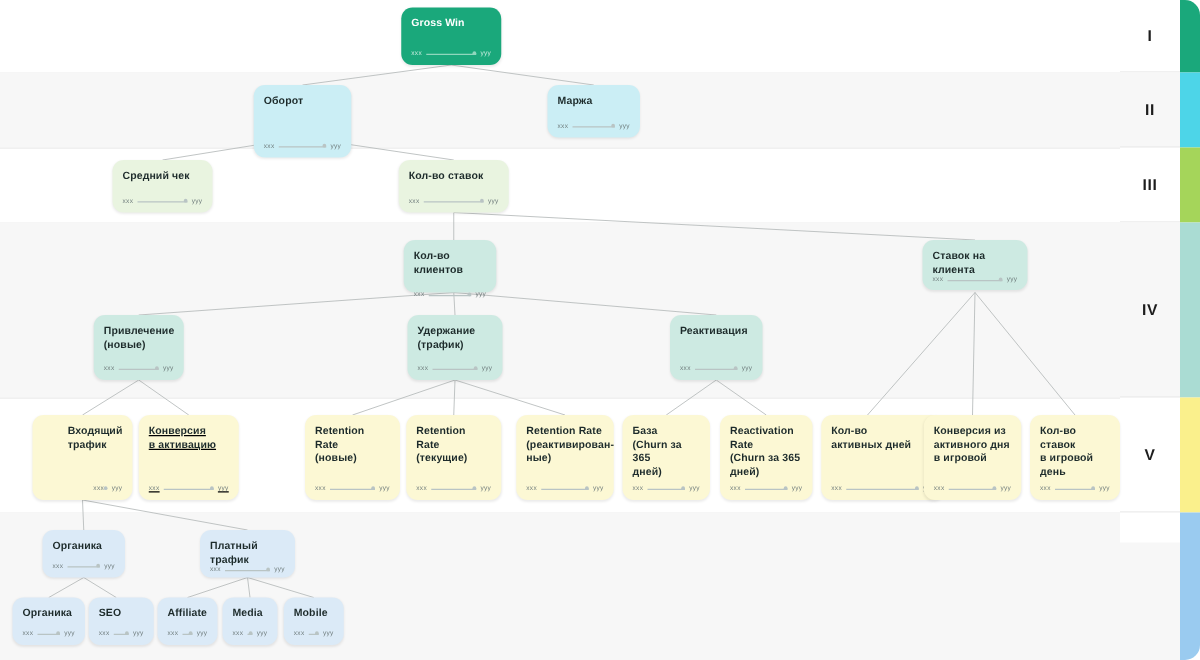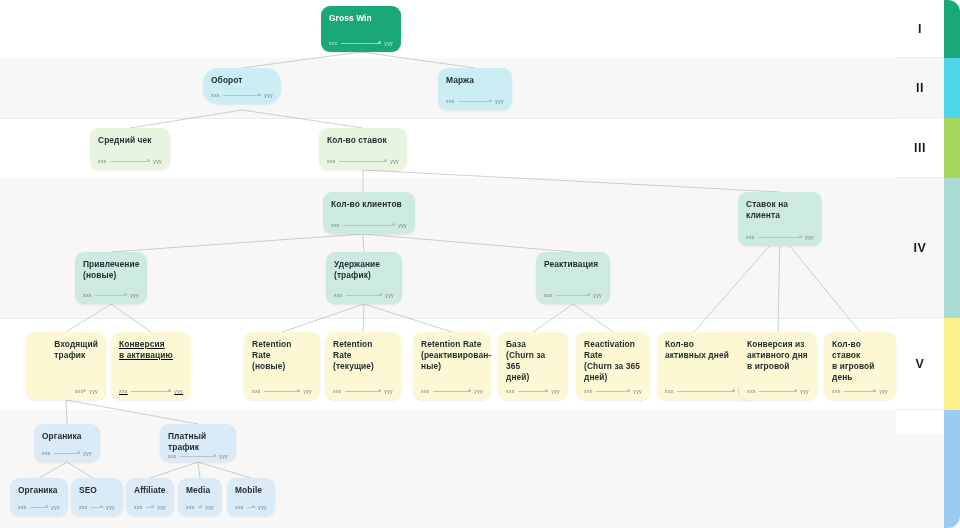--- a/index.html
+++ b/index.html
@@ -126,21 +126,21 @@
 
   <div id="nodes">
       <div class="node c-green dark" style="left: 321px; top: 6px; width: 80px; height: 46px;">
         <div class="title">Gross Win</div>
         <div class="meter">
           <span class="lo">xxx</span>
           <span class="track"></span>
           <span class="hi">yyy</span>
         </div>
       </div>
-      <div class="node c-cyan" style="left: 203px; top: 68px; width: 78px; height: 36px; border-radius: 15px;">
+      <div class="node c-cyan" style="left: 203px; top: 68px; width: 78px; height: 58px;">
         <div class="title">Оборот</div>
         <div class="meter">
           <span class="lo">xxx</span>
           <span class="track"></span>
           <span class="hi">yyy</span>
         </div>
       </div>
       <div class="node c-cyan" style="left: 438px; top: 68px; width: 74px; height: 42px;">
         <div class="title">Маржа</div>
         <div class="meter">
@@ -158,29 +158,29 @@
         </div>
       </div>
       <div class="node c-lgreen" style="left: 319px; top: 128px; width: 88px; height: 42px;">
         <div class="title">Кол-во ставок</div>
         <div class="meter">
           <span class="lo">xxx</span>
           <span class="track"></span>
           <span class="hi">yyy</span>
         </div>
       </div>
-      <div class="node c-mint" style="left: 323px; top: 192px; width: 92px; height: 42px; gap: 12px;">
+      <div class="node c-mint" style="left: 323px; top: 192px; width: 74px; height: 42px; gap: 12px;">
         <div class="title">Кол-во клиентов</div>
         <div class="meter">
           <span class="lo">xxx</span>
           <span class="track"></span>
           <span class="hi">yyy</span>
         </div>
       </div>
-      <div class="node c-mint" style="left: 738px; top: 192px; width: 84px; height: 54px;">
+      <div class="node c-mint" style="left: 738px; top: 192px; width: 84px; height: 40px;">
         <div class="title">Ставок на клиента</div>
         <div class="meter">
           <span class="lo">xxx</span>
           <span class="track"></span>
           <span class="hi">yyy</span>
         </div>
       </div>
       <div class="node c-mint" style="left: 75px; top: 252px; width: 72px; height: 52px;">
         <div class="title">Привлечение
 (новые)</div>

